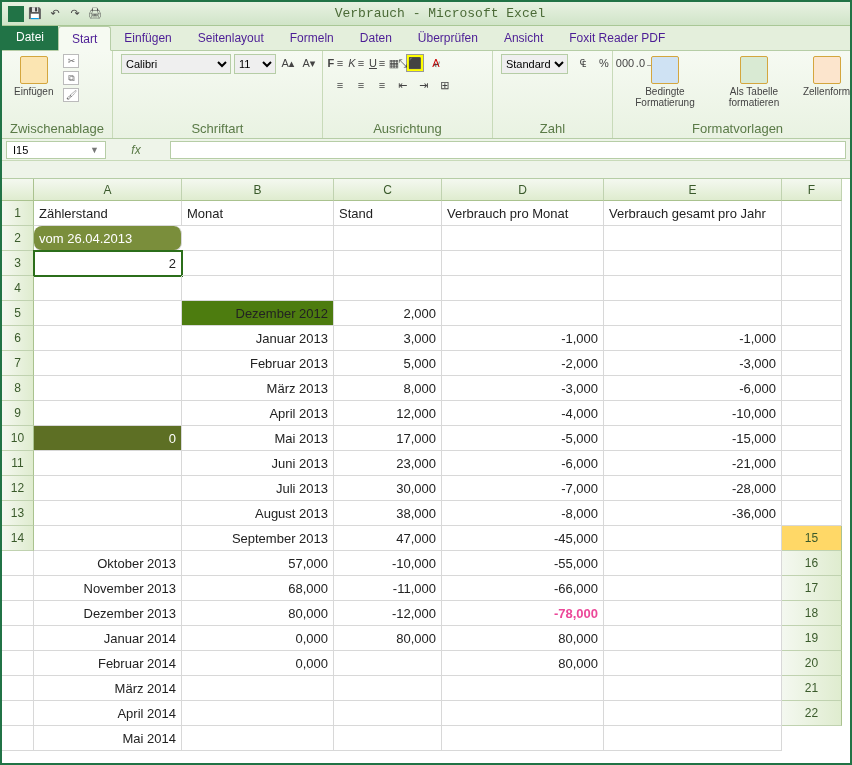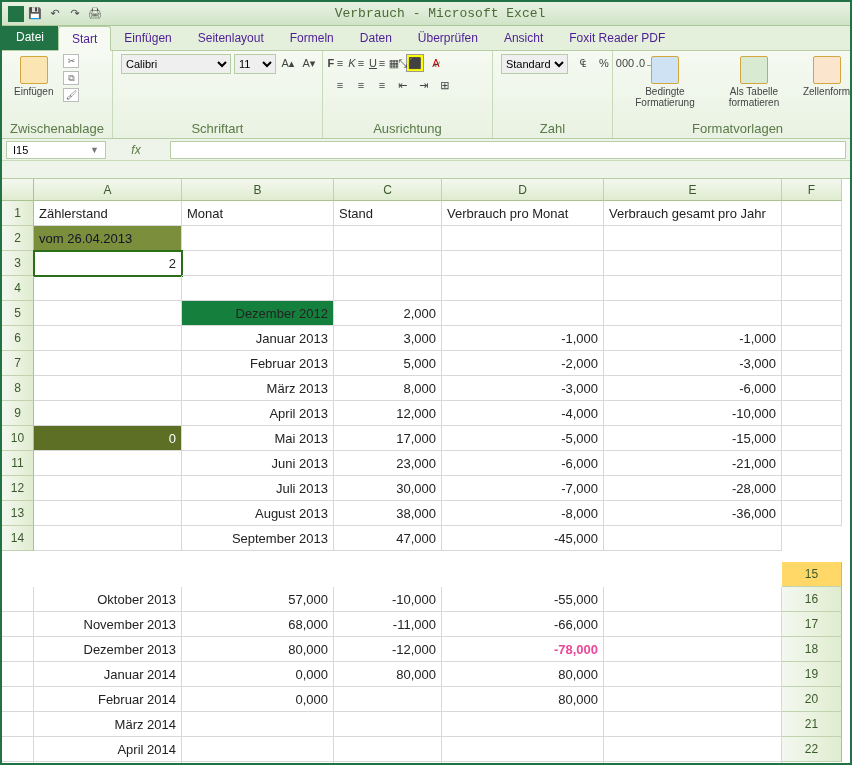--- a/index.html
+++ b/index.html
@@ -23,26 +23,26 @@
 select.combo { font-size:11px; height:20px; border:1px solid #b6cda6;}
 .btn-row { display:flex; gap:3px;}
 .fm-btn { width:18px; height:18px; border:1px solid transparent; display:flex; align-items:center; justify-content:center; font-size:11px; color:#444;}
 .namebox-row { display:flex; height:22px; background:#eef4e9; border-bottom:1px solid #c8dab9; align-items:center;}
 .namebox { width:100px; border:1px solid #b6cda6; background:#fff; height:18px; margin-left:4px; padding:0 6px; font-size:11px; display:flex; align-items:center; justify-content:space-between;}
 .fx-bar { flex:1; border:1px solid #b6cda6; background:#fff; height:18px; margin:0 4px;}
 .spacer-row {height:18px; background:#eef4e9; border-bottom:1px solid #b6cda6;}
 .grid { display:grid; grid-template-columns:32px 148px 152px 108px 162px 178px 60px; }
 .hdr { background:linear-gradient(#f4f8f0,#dfeccf); border-right:1px solid #c0d2b0; border-bottom:1px solid #aac28f; height:22px; display:flex; align-items:center; justify-content:center; font-size:12px; color:#3a5a2b;}
 .rowhdr { background:linear-gradient(to right,#f4f8f0,#dfeccf); border-right:1px solid #aac28f; border-bottom:1px solid #c0d2b0; height:25px; display:flex; align-items:center; justify-content:center; font-size:12px; color:#3a5a2b;}
-.rowhdr.hl { background:#ffd867;margin-top:36px;}
+.rowhdr.hl { background:#ffd867;}
 .cell { border-right:1px solid #d8d8d8; border-bottom:1px solid #d8d8d8; height:25px; padding:0 5px; display:flex; align-items:center; font-size:13px; color:#222;}
 .cell.right{justify-content:flex-end;}
-.cell.olive{background:#7a8e3b;color:#0f172a;}
+.cell.olive{background:#7a8e3b;color:#ffffff;border-radius:8px;}
 .cell.olive-dark{background:#5d6f24;color:#fff;}
-.cell.yellow{background:#15803d;}
+.cell.yellow{background:#4d7c0f;}
 .cell.selected{outline:2px solid #2b6e1a; outline-offset:-1px;}
 .redbold{color:#ec4899;font-weight:bold;margin-left:25px;}
 .corner{background:linear-gradient(#f4f8f0,#dfeccf);border-right:1px solid #aac28f;border-bottom:1px solid #aac28f;height:22px;}
 </style>
 </head>
 <body>
 
 <div class="titlebar">
   <div class="qat">
     <div class="qat-item" style="background:#217346;width:16px;height:16px;"></div>

